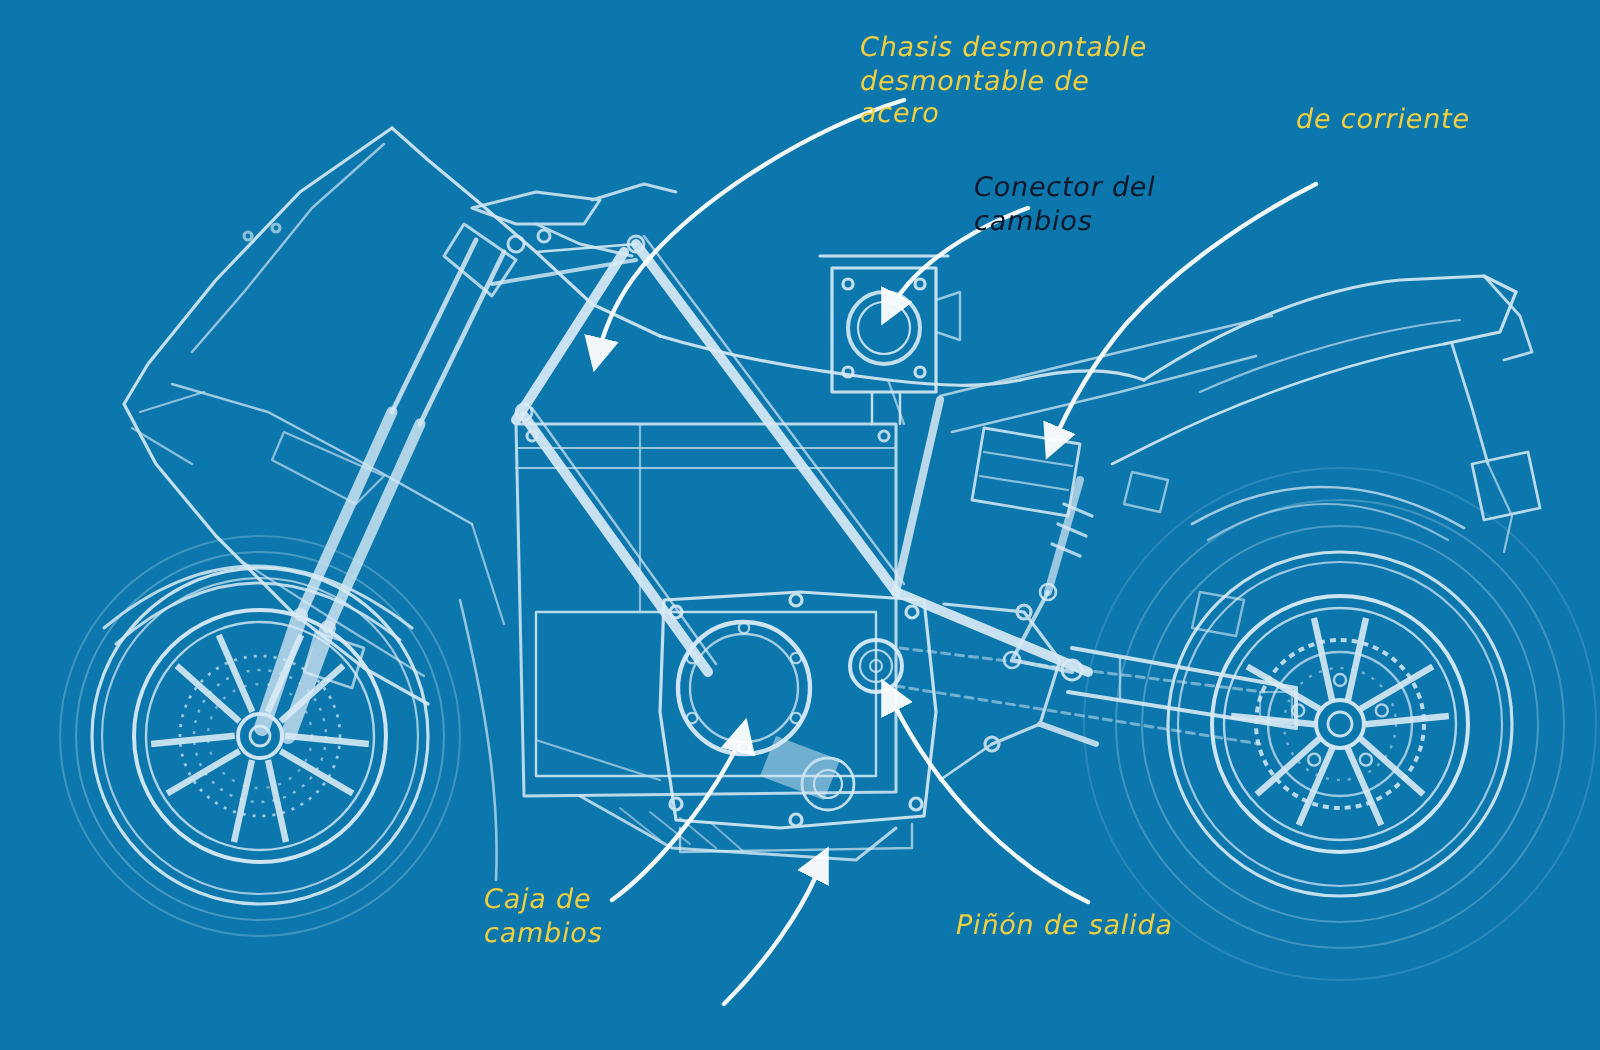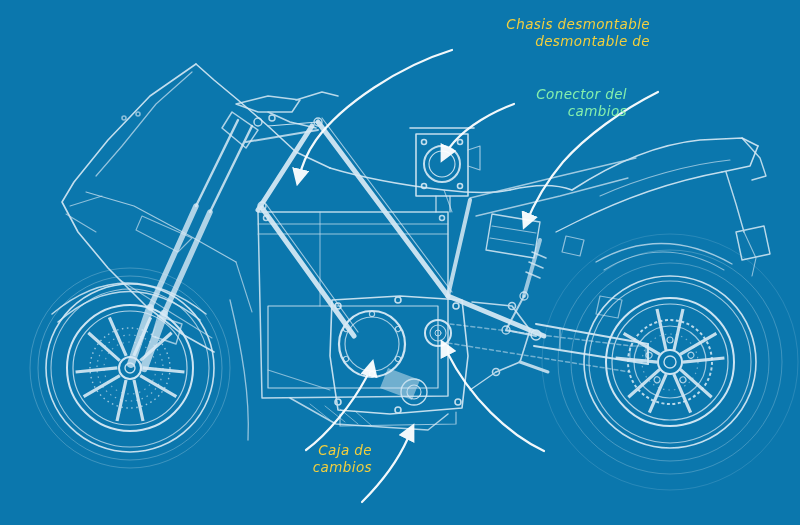--- a/index.html
+++ b/index.html
@@ -1,23 +1,23 @@
 <!DOCTYPE html>
 <html><head>
 <meta charset="utf-8">
 <style>
   html,body{margin:0;padding:0;background:#0b77ad;}
   .stage{position:relative;width:800px;height:525px;background:#0b77ad;overflow:hidden;
          font-family:"DejaVu Sans",sans-serif;}
   svg{position:absolute;left:0;top:0;}
-  .label{position:absolute;text-align:right;
+  .label{position:absolute;text-align:left;
          font:italic 13.5px/16.5px "DejaVu Sans",sans-serif;letter-spacing:.4px;}
   .label span{display:block;}
   .label.yellow{color:#f2cf3e;}
-  .label.pale{color:#86efac;}
+  .label.pale{color:#0f172a;}
 </style>
 </head>
 <body>
 
 <div class="stage">
 
 <svg width="800" height="525" viewBox="0 0 800 525">
   <defs>
     <marker id="ah" markerWidth="8" markerHeight="8" viewBox="0 0 10 10" refX="7" refY="5" orient="auto">
       <path d="M0,0 L10,5 L0,10 Z" fill="#ffffff"></path>
@@ -262,32 +262,37 @@
     <path d="M 658,92 C 622,110 586,136 563,162 C 546,182 533,206 525,225" marker-end="url(#ah)"></path>
     <path d="M 306,450 C 328,434 352,404 366,378 C 369,372 371,368 372,364" marker-end="url(#ah)"></path>
     <path d="M 362,502 C 384,480 400,456 408,438 C 410,433 411,430 412,428" marker-end="url(#ah)"></path>
     <path d="M 544,451 C 508,434 470,398 447,352 C 445,349 444,346 443,344" marker-end="url(#ah)"></path>
   </g>
 </svg>
 
   <div class="label yellow" style="left:430px;top:16px;width:220px;">
     <span>Chasis desmontable</span>
     <span>desmontable de</span>
+    <span>acero</span>
   </div>
 
   <div class="label yellow" style="left:648px;top:52px;width:150px;">
+    <span>de corriente</span>
   </div>
 
   <div class="label pale" style="left:487px;top:86px;width:140px;">
     <span>Conector del</span>
     <span>cambios</span>
   </div>
 
   <div class="label yellow" style="left:206px;top:428px;width:130px;">
   </div>
 
   <div class="label yellow" style="left:242px;top:442px;width:130px;">
     <span>Caja de</span>
     <span>cambios</span>
   </div>
 
+  <div class="label yellow" style="left:478px;top:455px;width:150px;">
+    <span>Piñón de salida</span>
+  </div>
 
 </div>
 
 </body></html>

